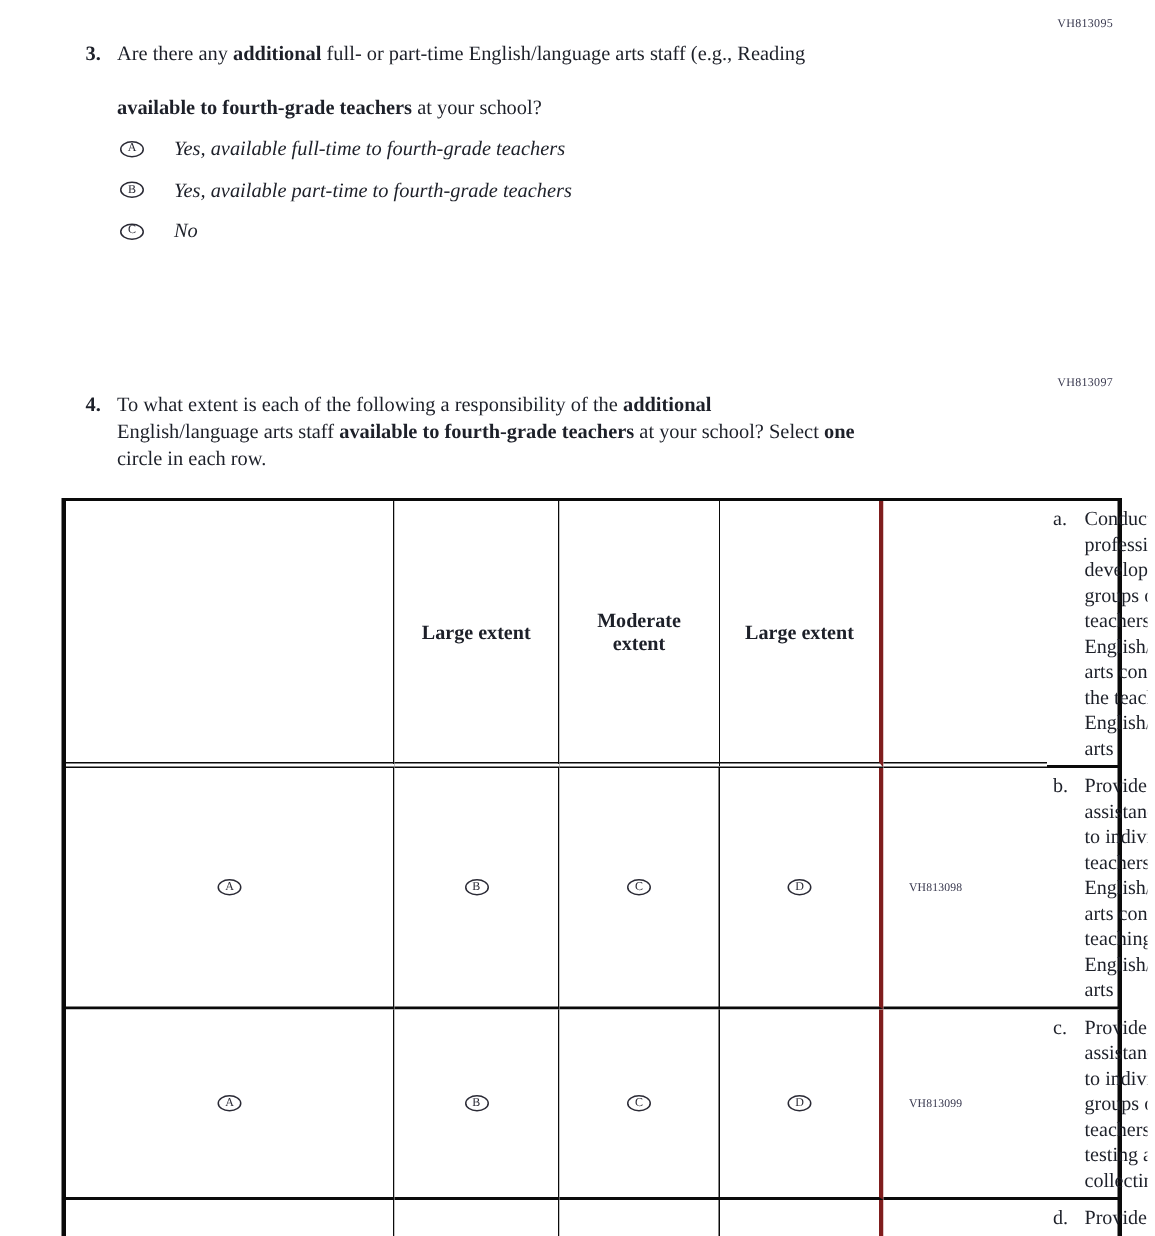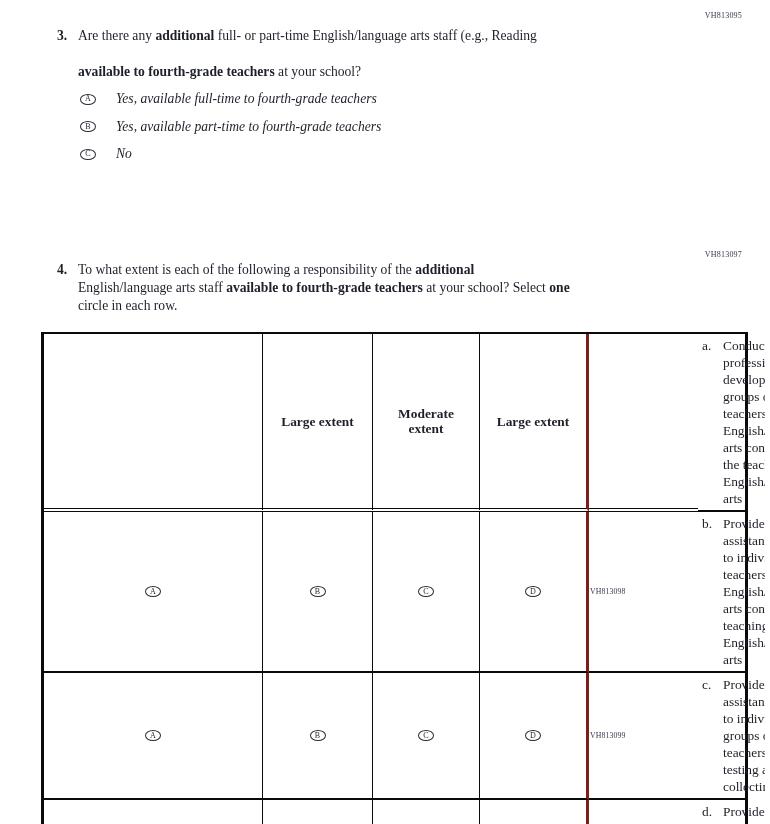--- a/index.html
+++ b/index.html
@@ -110,21 +110,21 @@
   .rc { min-height: 70px; }
   .rd { min-height: 124px; }
   .bubblecell {
     display: flex;
     align-items: center;
     justify-content: center;
   }
   .codecell {
     display: flex;
     align-items: center;
-    padding-left: 1px;
+    padding-left: 17px;
     font-size: 7.8px;
     color: #39394f;
     letter-spacing: 0.1px;
   }
 </style>
 </head>
 <body>
 
 <div class="page">
 

